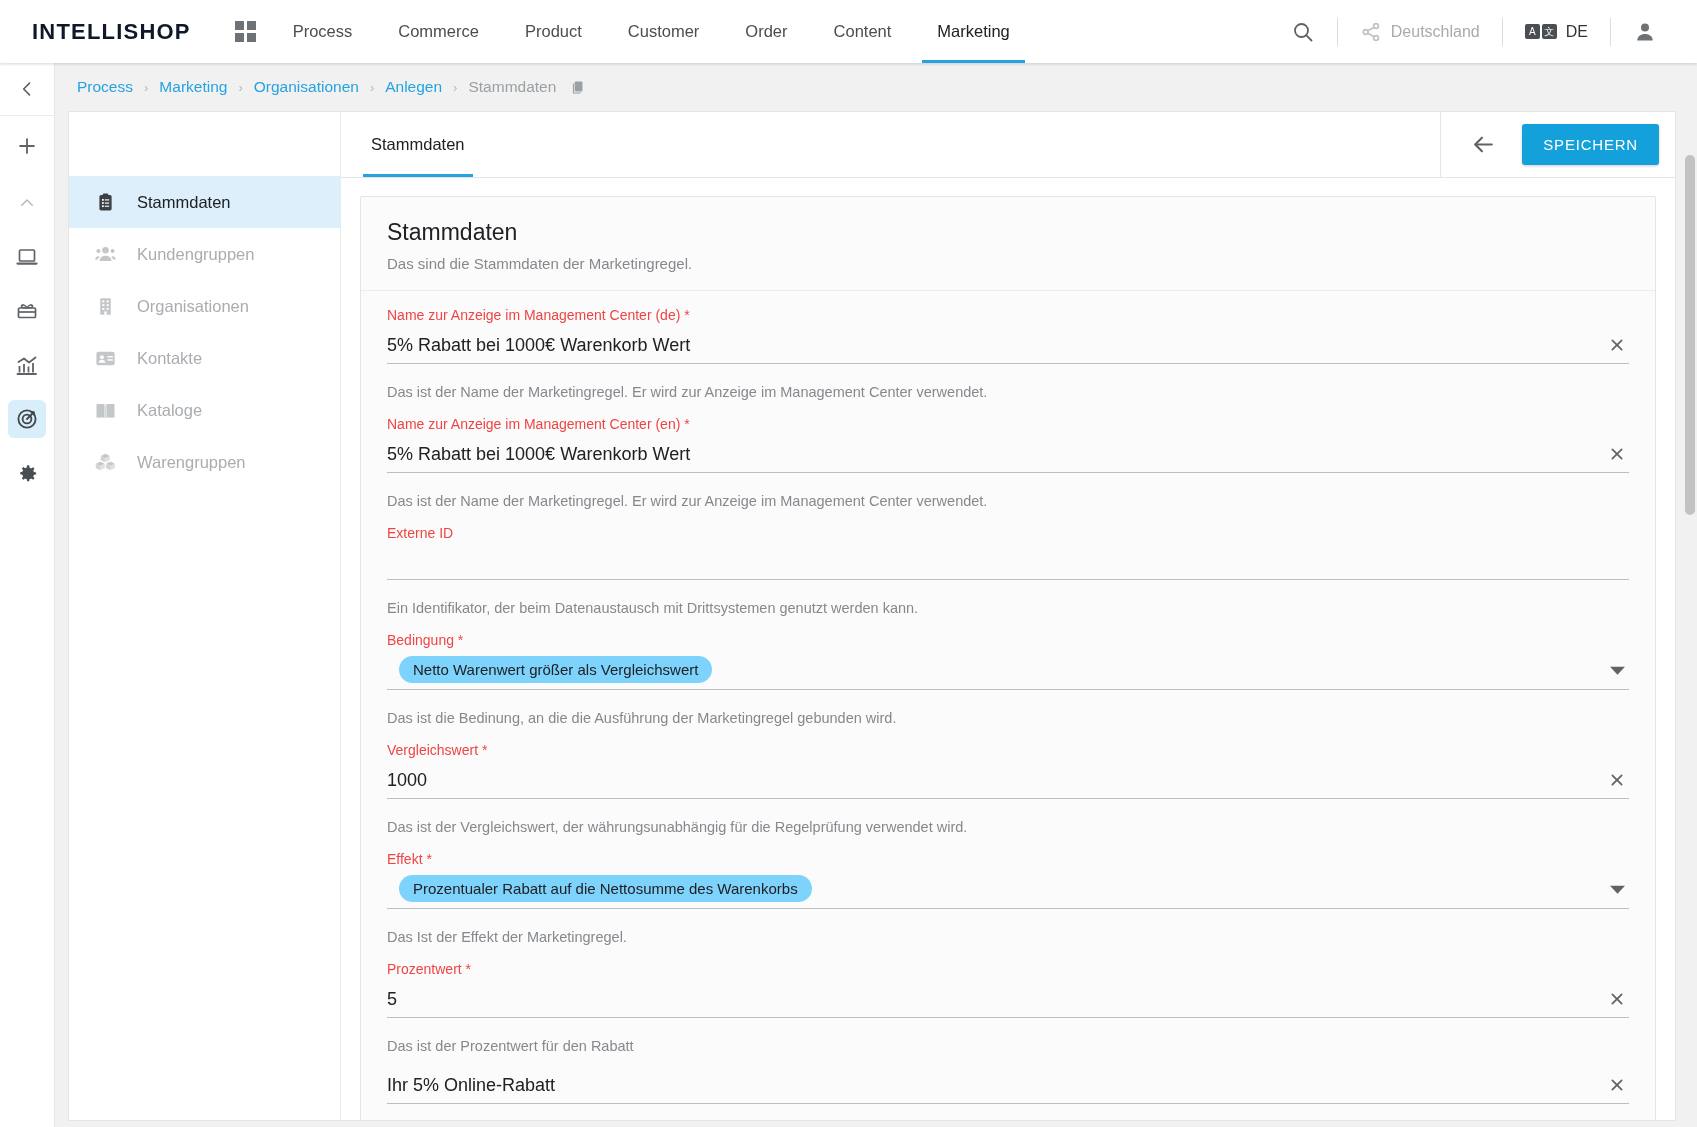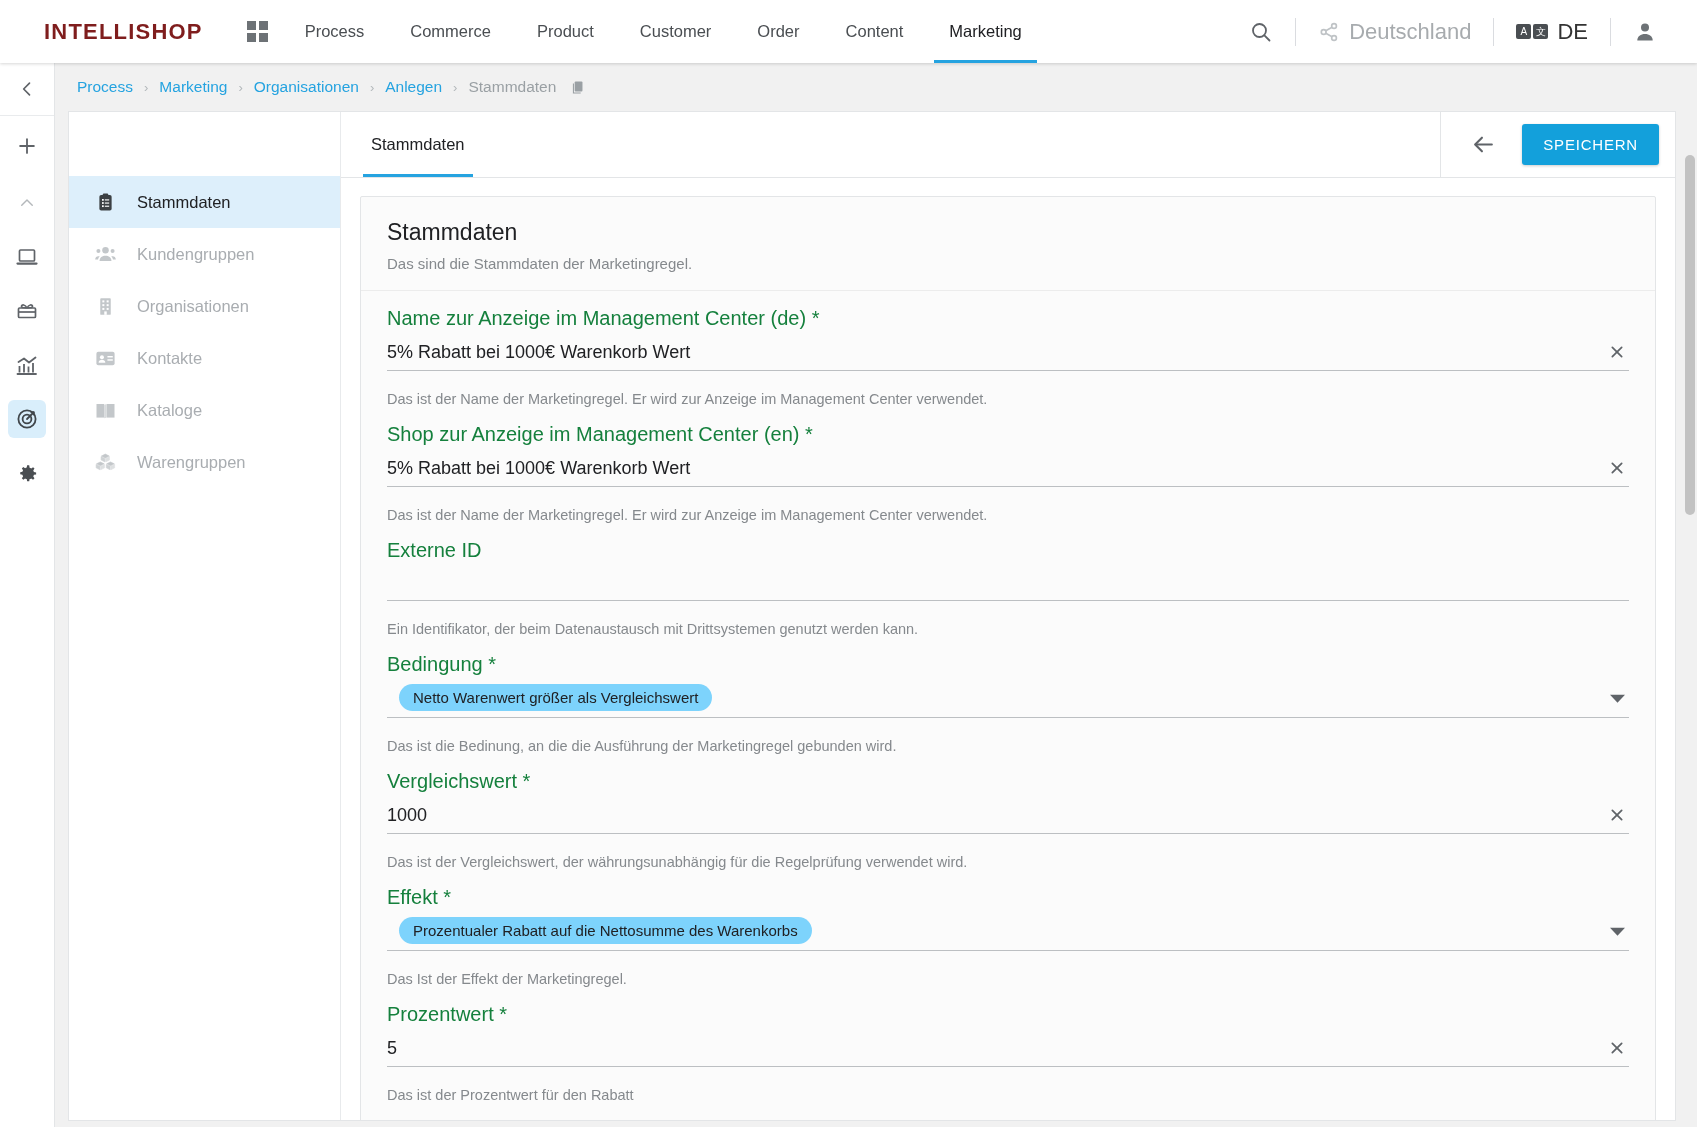--- a/index.html
+++ b/index.html
@@ -14,25 +14,25 @@
   
   .topbar {
     position: absolute; top: 0; left: 0;
     width: 1697px; height: 63px;
     background: #fff;
     display: flex; align-items: center;
     box-shadow: 0 1px 3px rgba(0,0,0,.16);
     z-index: 30;
   }
   .brand {
-    margin-left: 44px;
+    margin-left: 32px;
     font-size: 22px;
     font-weight: 700;
     letter-spacing: 1.2px;
-    color: #7f1d1d;
+    color: #0f172a;
     white-space: nowrap;
   }
   .mainnav {
     display: flex; align-items: center;
     margin-left: 44px;
     height: 63px;
   }
   .grid-icon {
     display: grid;
     grid-template-columns: 9px 9px;
@@ -61,21 +61,21 @@
     margin-left: auto;
     display: flex; align-items: center;
     height: 63px;
     padding-right: 22px;
   }
   .tr-sep { width: 1px; height: 28px; background: #dadce0; margin: 0 4px; }
   .tr-cell {
     display: flex; align-items: center; gap: 9px;
     padding: 0 18px; height: 40px; cursor: pointer;
   }
-  .tr-label { font-size: 22px; color: #a7abae; white-space: nowrap; }
+  .tr-label { font-size: 16px; color: #a7abae; white-space: nowrap; }
   .tr-label.dark { color: #333; }
   .lang-glyph { display: flex; gap: 2px; }
   .lang-glyph span {
     width: 15px; height: 15px;
     background: #4a4e52; color: #fff;
     font-size: 10px; line-height: 15px; text-align: center;
     border-radius: 2px;
     font-family: "Liberation Sans", sans-serif;
   }
 
@@ -198,21 +198,21 @@
     border: 1px solid #e3e5e7;
     border-radius: 2px;
     background: #fbfbfb;
     padding: 0 0 26px 0;
   }
   .card-head { padding: 22px 26px 18px 26px; border-bottom: 1px solid #ececec; }
   .card-title { font-size: 23px; color: #202124; font-weight: 400; }
   .card-sub { font-size: 15px; color: #85898d; margin-top: 9px; }
 
   .field { padding: 16px 26px 0 26px; }
-  .flabel { font-size: 20px; color: #15803d; margin-bottom: 7px; }
+  .flabel { font-size: 14px; color: #ef4444; margin-bottom: 7px; }
   .finput-row {
     display: flex; align-items: center;
     border-bottom: 1px solid #bcbfc2;
     min-height: 34px;
     padding-bottom: 3px;
   }
   .fvalue {
     font-size: 18px; color: #202124;
     flex: 1; min-width: 0;
     white-space: nowrap; overflow: hidden; text-overflow: ellipsis;
@@ -524,21 +524,21 @@
                 <svg width="16" height="16" viewBox="0 0 24 24" stroke="#5f6368" stroke-width="2.6" stroke-linecap="round">
                     <line x1="5" y1="5" x2="19" y2="19"></line>
                     <line x1="19" y1="5" x2="5" y2="19"></line>
                   </svg>
               </span>
             </div>
             <div class="fhelp">Das ist der Name der Marketingregel. Er wird zur Anzeige im Management Center verwendet.</div>
           </div>
 
           <div class="field">
-            <div class="flabel">Shop zur Anzeige im Management Center (en) *</div>
+            <div class="flabel">Name zur Anzeige im Management Center (en) *</div>
             <div class="finput-row">
               <span class="fvalue">5% Rabatt bei 1000€ Warenkorb Wert</span>
               <span class="fclear">
                 <svg width="16" height="16" viewBox="0 0 24 24" stroke="#5f6368" stroke-width="2.6" stroke-linecap="round">
                     <line x1="5" y1="5" x2="19" y2="19"></line>
                     <line x1="19" y1="5" x2="5" y2="19"></line>
                   </svg>
               </span>
             </div>
             <div class="fhelp">Das ist der Name der Marketingregel. Er wird zur Anzeige im Management Center verwendet.</div>

